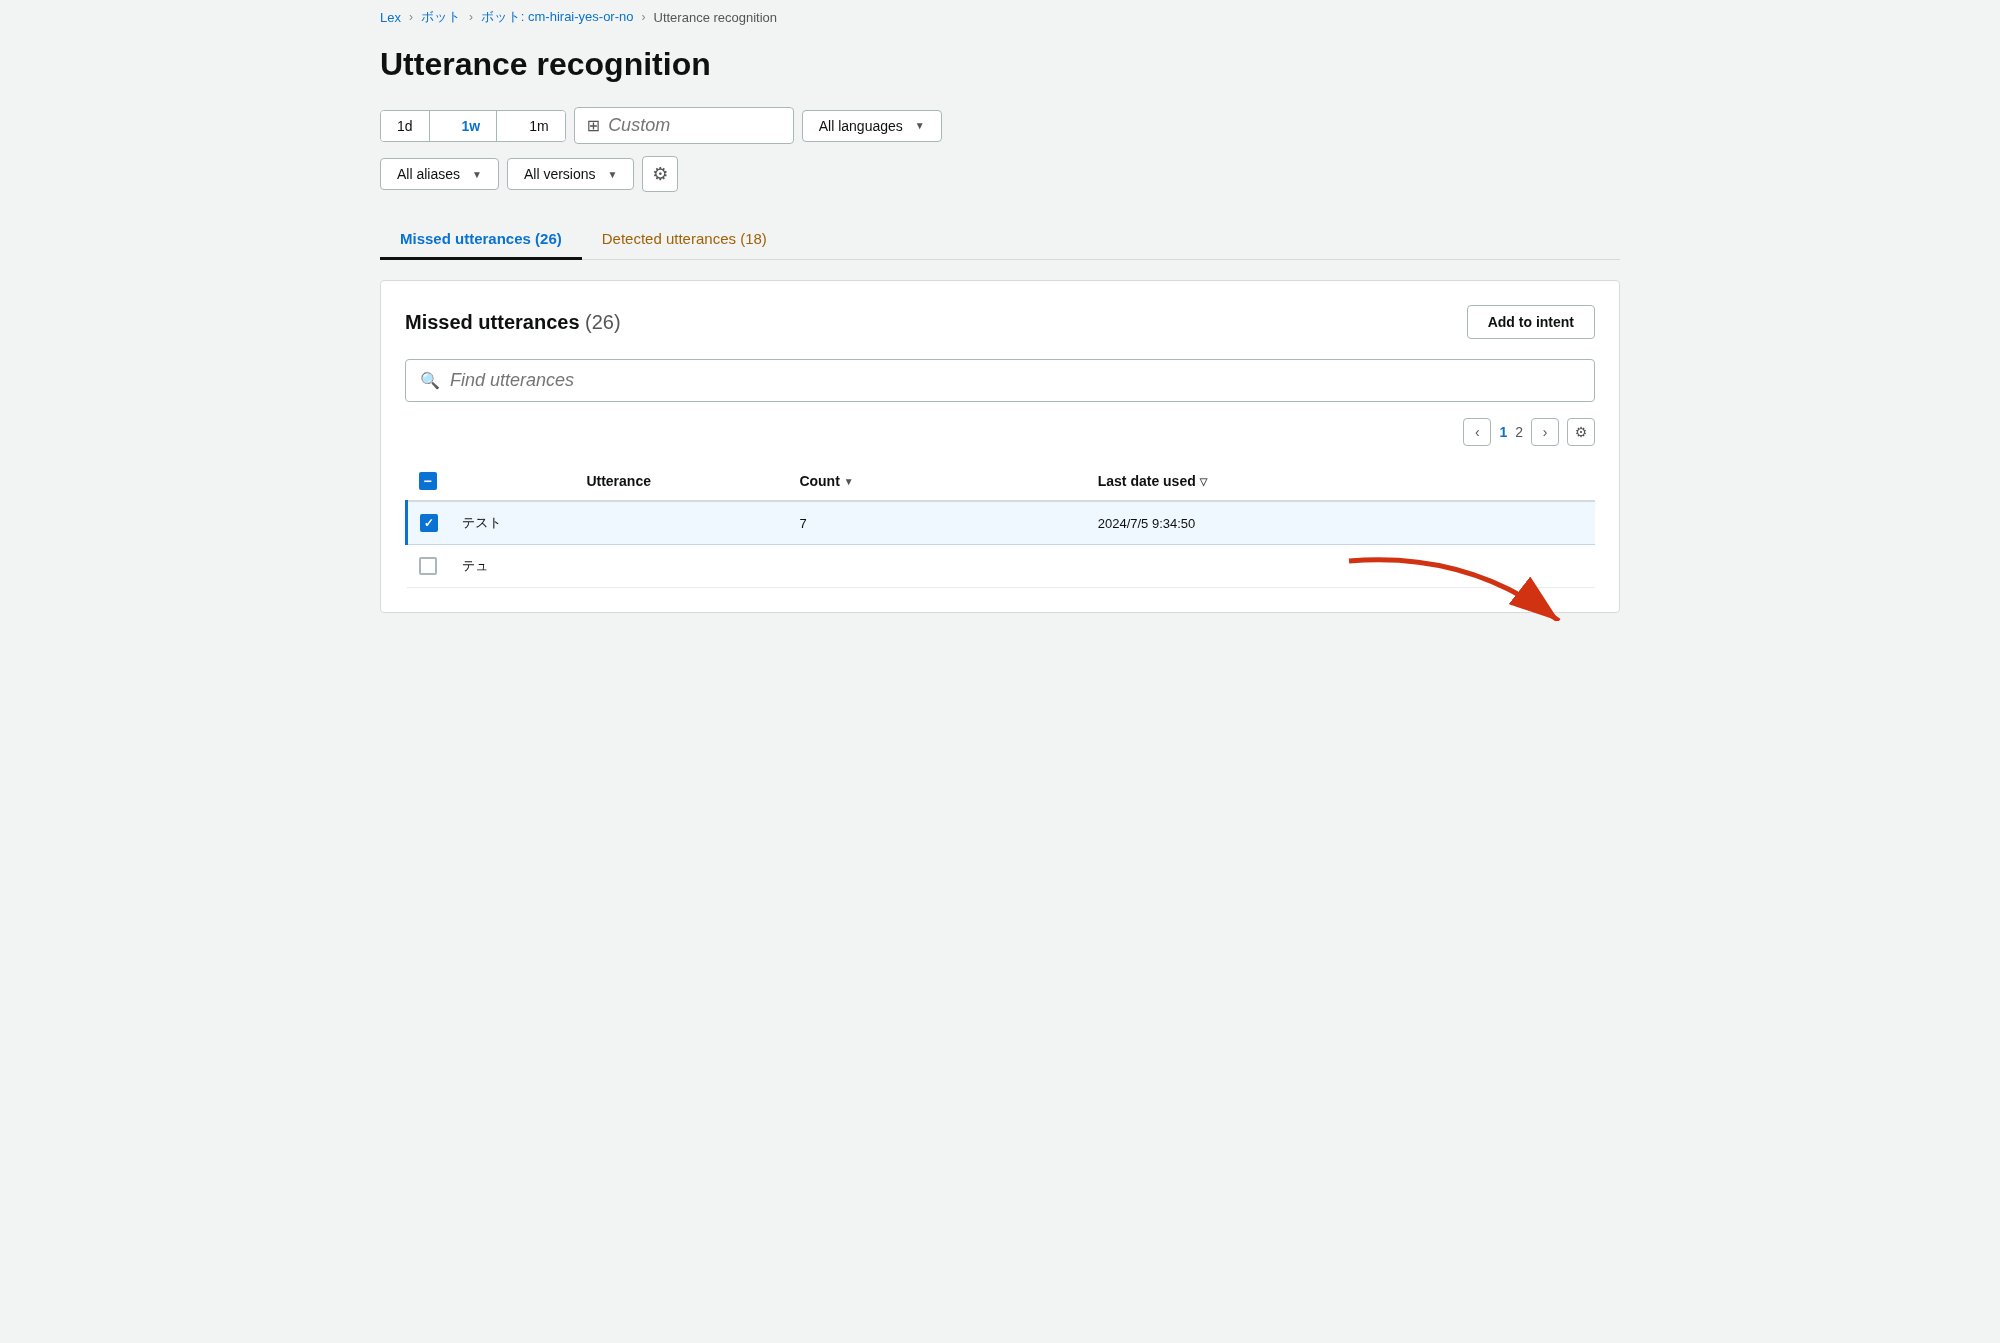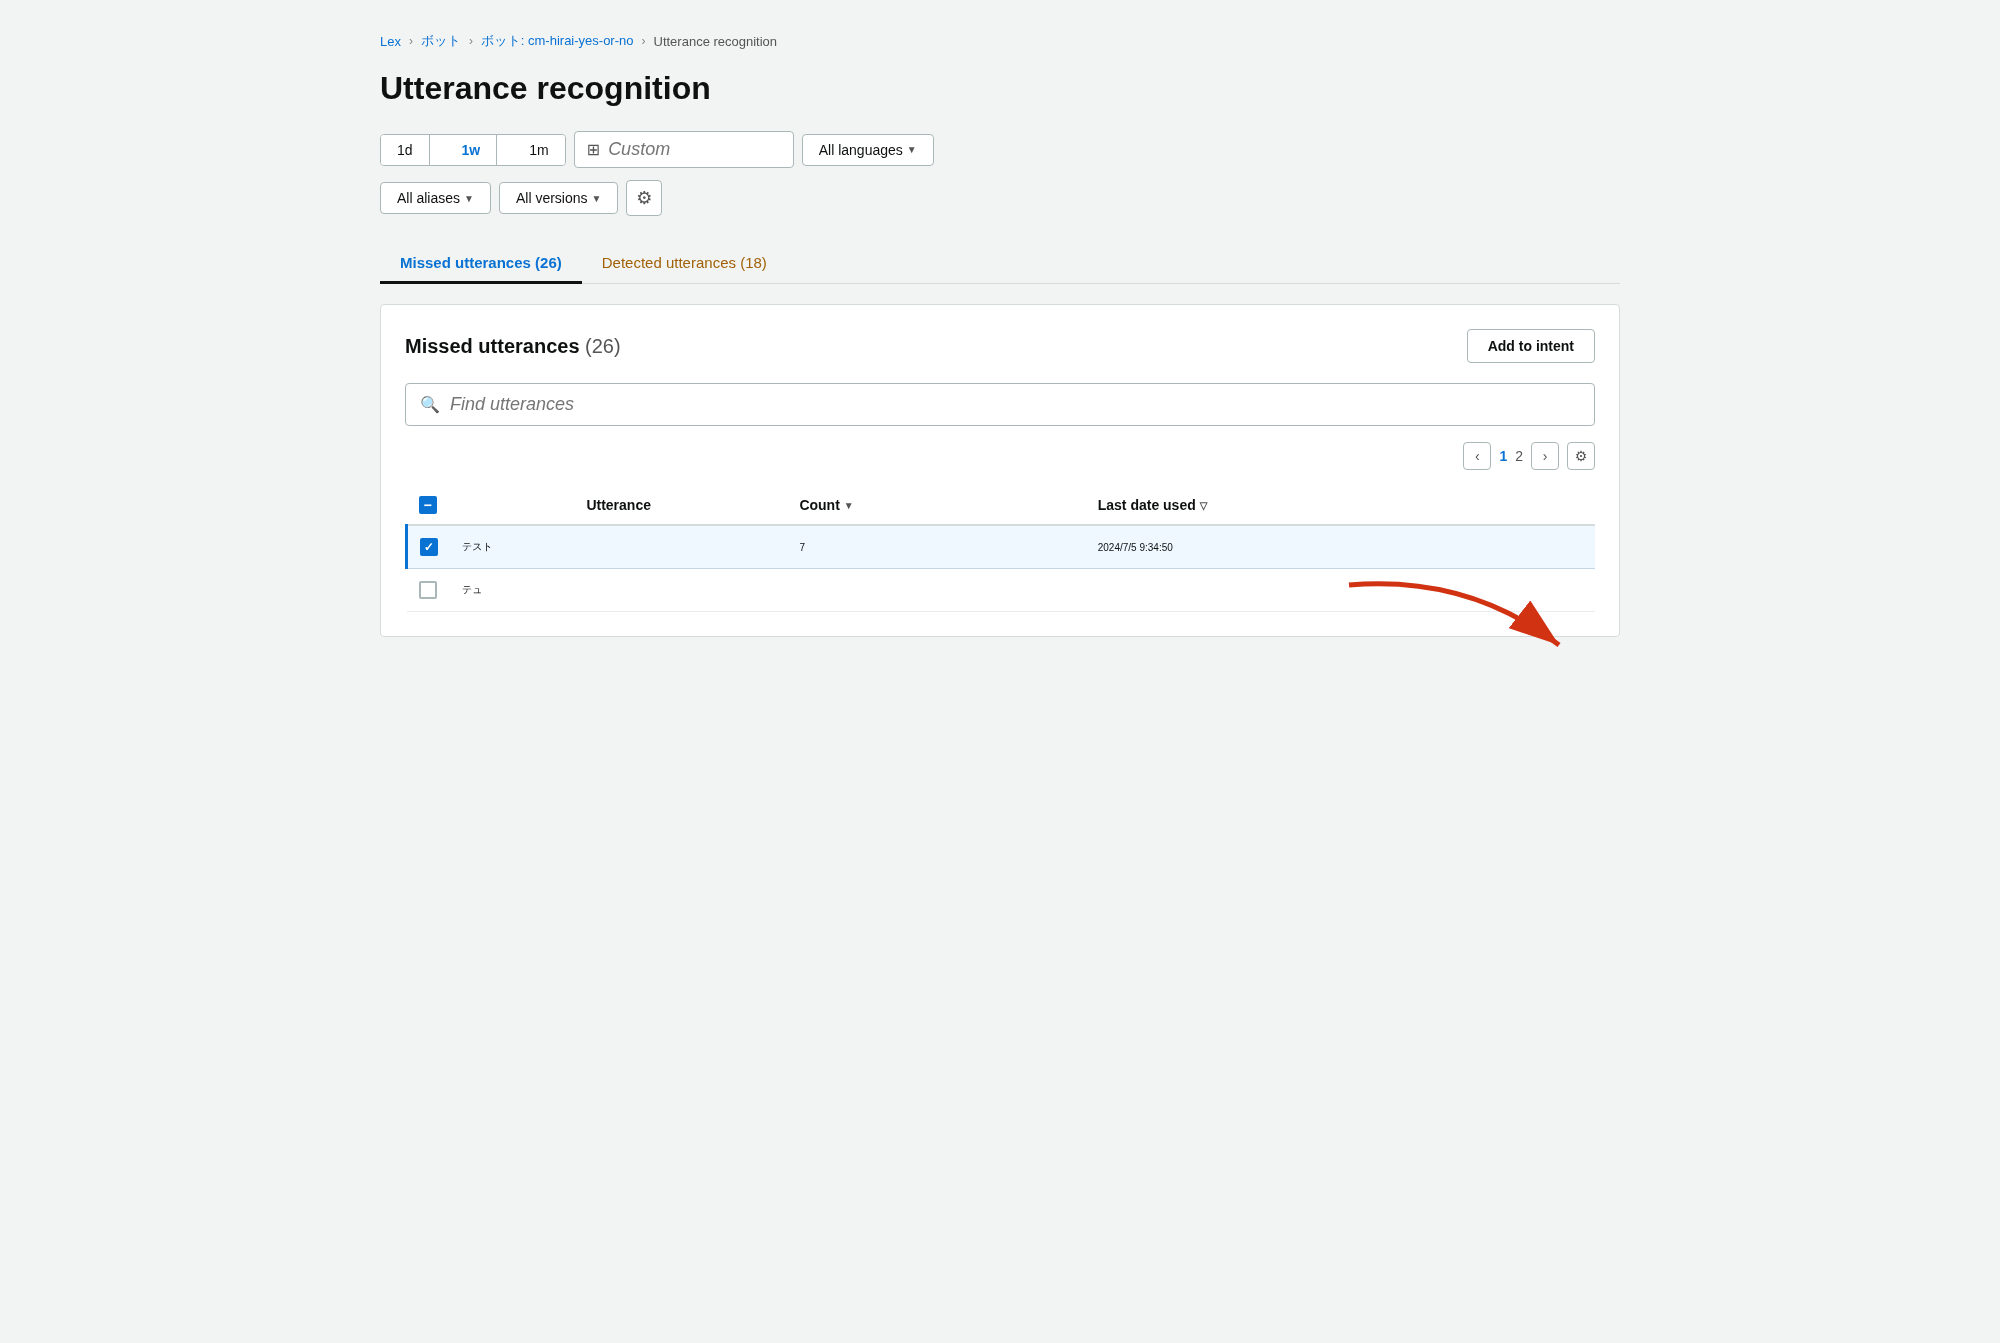--- a/index.html
+++ b/index.html
@@ -5,21 +5,21 @@
     * { box-sizing: border-box; margin: 0; padding: 0; }
     body {
       font-family: -apple-system, BlinkMacSystemFont, 'Segoe UI', Arial, sans-serif;
       background: #f2f3f3;
       color: #0f1111;
       font-size: 14px;
     }
     .page-container {
       max-width: 1320px;
       margin: 0 auto;
-      padding: 32px 40px;
+      padding: 8px 40px;
     }
     
     .breadcrumb {
       display: flex;
       align-items: center;
       gap: 8px;
       margin-bottom: 20px;
       font-size: 13px;
       color: #555;
     }
@@ -93,21 +93,21 @@
       font-size: 18px;
       color: #888;
       font-style: italic;
       background: transparent;
       width: 160px;
     }
 
     .dropdown-btn {
       display: flex;
       align-items: center;
-      gap: 4px;
+      gap: 12px;
       padding: 7px 16px;
       border: 1px solid #aab7b8;
       border-radius: 4px;
       background: white;
       cursor: pointer;
       font-size: 14px;
       color: #0f1111;
     }
     .dropdown-arrow {
       font-size: 10px;
@@ -281,21 +281,21 @@
     .th-lastdate {
       display: flex;
       align-items: center;
       gap: 4px;
       cursor: pointer;
     }
     .sort-arrow { font-size: 10px; color: #555; }
 
     .utterances-table td {
       padding: 12px 12px;
-      font-size: 10px;
+      font-size: 13px;
       border-bottom: 1px solid #e9ebed;
     }
     .row-selected td {
       background: #f0f8ff;
       border-bottom: 1px solid #c5d5e4;
     }
     .row-selected td:first-child {
       border-left: 3px solid #0972d3;
     }
 

